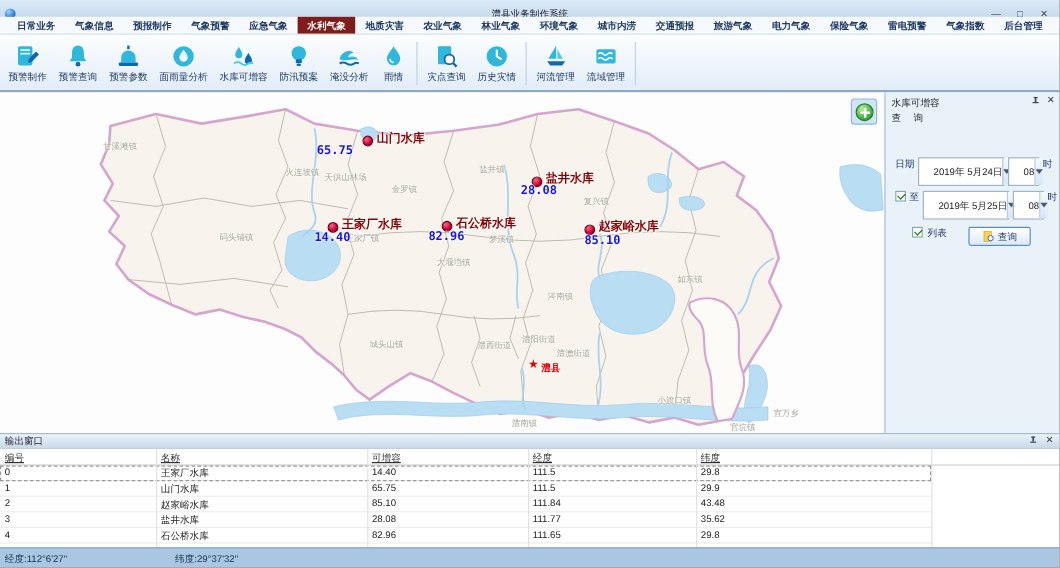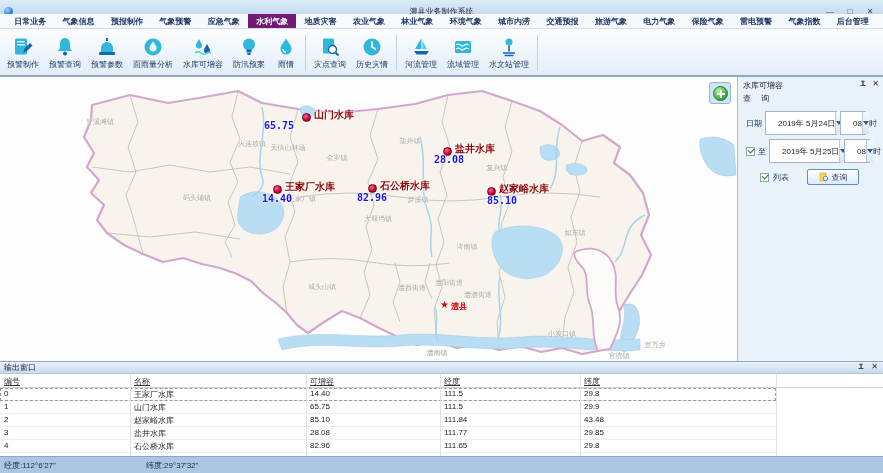--- a/index.html
+++ b/index.html
@@ -16,21 +16,21 @@
   .title-text{position:absolute;left:0;right:0;text-align:center;font-size:8px;color:#223;}
   .win-controls{margin-left:auto;display:flex;gap:6px;padding-right:6px;z-index:2;}
   .win-btn{width:14px;height:11px;display:flex;align-items:center;justify-content:center;
     color:#445;font-size:8px;line-height:1;cursor:default;}
 
   
   .menubar{position:absolute;left:0;top:14px;width:883px;height:15px;background:#f6f9fd;
     border-bottom:1px solid #d2deec;display:flex;align-items:stretch;padding:0 6px;}
   .tab{flex:1;display:flex;align-items:center;justify-content:center;font-size:8px;
     color:#1f3864;white-space:nowrap;cursor:default;font-weight:bold;}
-  .tab.active{background:#701a75;color:#fff;}
+  .tab.active{background:#7f1d1d;color:#fff;}
 
   
   .toolbar{position:absolute;left:0;top:29px;width:883px;height:48px;
     background:linear-gradient(#fcfeff,#e2edf8);border-bottom:2px solid #8fa9c4;
     display:flex;align-items:stretch;padding:2px 2px 0 2px;}
   .tbtn{display:flex;flex-direction:column;align-items:center;justify-content:center;
     padding:1px 5px;gap:1px;cursor:default;}
   .tbtn svg{width:22px;height:22px;}
   .tbtn .tlabel{font-size:8px;color:#1f3864;white-space:nowrap;}
   .tsep{width:1px;background:#c2d2e2;margin:4px 3px;}
@@ -58,21 +58,21 @@
   .add-circle::after{left:6.5px;top:3px;width:2px;height:8px;}
 
   
   .rpanel{position:absolute;left:737px;top:77px;width:146px;height:284px;background:#e9f1f9;
     border-left:1px solid #a9bed6;font-size:8px;}
   .rpanel-head{position:relative;padding:3px 5px 0 5px;color:#223;}
   .rpanel-title{font-size:8px;}
   .rpanel-sub{font-size:8px;margin-top:2px;letter-spacing:4px;}
   .rpanel-icons{position:absolute;right:4px;top:3px;display:flex;gap:5px;align-items:center;}
   .rp-close{font-size:8px;color:#334;line-height:1;}
-  .rp-row{position:absolute;left:8px;display:flex;align-items:center;gap:3px;}
+  .rp-row{position:absolute;left:8px;display:flex;gap:3px;margin-top:20px;}
   .combo{display:flex;align-items:center;background:#fff;border:1px solid #9fb4cc;height:24px;
     font-size:8px;padding:0 0 0 12px;color:#222;white-space:nowrap;}
   .combo .arrow{margin-left:auto;width:10px;height:100%;background:linear-gradient(#f4f9ff,#d7e6f5);
     border-left:1px solid #b9cce0;display:flex;align-items:center;justify-content:center;}
   .combo .arrow i{width:0;height:0;border-left:3px solid transparent;border-right:3px solid transparent;
     border-top:4px solid #3b5a7a;}
   .cb{width:9px;height:9px;background:#fff;border:1px solid #8aa;display:inline-flex;
     align-items:center;justify-content:center;flex:none;}
   .cb.checked::after{content:"";width:5px;height:2.5px;border-left:1.5px solid #1a7a1a;
     border-bottom:1.5px solid #1a7a1a;transform:rotate(-45deg);margin-top:-2px;}
@@ -180,20 +180,27 @@
     <div class="tbtn">
       <svg viewBox="0 0 22 22">
           <circle cx="11" cy="8.5" r="6" fill="#2fb7dc"></circle>
           <rect x="8.5" y="13.5" width="5" height="3" fill="#1266b3"></rect>
           <rect x="9.2" y="17" width="3.6" height="2" rx="1" fill="#1266b3"></rect>
         </svg>
       <span class="tlabel">防汛预案</span>
     </div>
     <div class="tbtn">
       <svg viewBox="0 0 22 22">
+          <path d="M3 13 C5 6 12 5 15 8 C12 8 10 10 10.5 12 C13 10.5 17 11 18.5 14 C14 12.5 6 16 3 13 Z" fill="#2fb7dc"></path>
+          <path d="M3 17 q3 -2 6 0 q3 2 6 0 q2 -1.4 4 0" stroke="#1266b3" stroke-width="1.6" fill="none"></path>
+        </svg>
+      <span class="tlabel">淹没分析</span>
+    </div>
+    <div class="tbtn">
+      <svg viewBox="0 0 22 22">
           <path d="M11 2.5 C8.5 7 5.5 9 5.5 13 a5.5 5.5 0 0 0 11 0 C16.5 9 13.5 7 11 2.5 Z" fill="#2fb7dc"></path>
           <path d="M8 13 a3 3 0 0 0 3 3" stroke="#fff" stroke-width="1.3" fill="none"></path>
         </svg>
       <span class="tlabel">雨情</span>
     </div>
     <div class="tsep"></div>
     <div class="tbtn">
       <svg viewBox="0 0 22 22">
           <rect x="4" y="2.5" width="11" height="15" rx="1" fill="#2fb7dc"></rect>
           <circle cx="13.5" cy="13.5" r="4" fill="#fff" stroke="#1266b3" stroke-width="1.5"></circle>
@@ -216,28 +223,20 @@
           <path d="M4 15 L19 15 L16.5 18.5 L6.5 18.5 Z" fill="#1266b3"></path>
         </svg>
       <span class="tlabel">河流管理</span>
     </div>
     <div class="tbtn">
       <svg viewBox="0 0 22 22">
           <rect x="3" y="5" width="16" height="12" rx="1.5" fill="#2fb7dc"></rect>
           <path d="M4.5 9 q2 -1.8 4 0 q2 1.8 4 0 q2 -1.8 4 0 M4.5 13 q2 -1.8 4 0 q2 1.8 4 0 q2 -1.8 4 0" stroke="#fff" stroke-width="1.3" fill="none"></path>
         </svg>
       <span class="tlabel">流域管理</span>
-    </div>
-    <div class="tbtn">
-      <svg viewBox="0 0 22 22">
-          <circle cx="11" cy="6" r="3.5" fill="#2fb7dc"></circle>
-          <rect x="10.2" y="9.5" width="1.6" height="6" fill="#1266b3"></rect>
-          <path d="M5 17 h12 M6.5 19.5 h9" stroke="#1266b3" stroke-width="1.4"></path>
-        </svg>
-      <span class="tlabel">水文站管理</span>
     </div>
     <div class="tsep"></div>
   </div>
 
   <div class="map">
     <svg class="canvas" width="737" height="284" viewBox="0 0 737 284">
 
       <path fill="#f8f4ed" stroke="#d4a6ce" stroke-width="2.2" stroke-linejoin="round" d="M92,28 L130,18 L168,26 L205,20 L238,14 L262,26 L298,32 L338,36 L378,32 L415,27 L448,18 L482,14 L512,24 L540,34 L562,48 L582,64 L603,58 L620,70 L614,86 L630,98 L643,116 L649,138 L641,158 L651,178 L642,198 L629,218 L617,238 L606,256 L598,274 L582,277 L562,271 L541,275 L520,269 L499,273 L478,267 L457,271 L437,264 L417,268 L398,260 L379,251 L360,241 L342,234 L324,245 L308,256 L297,248 L287,236 L276,226 L263,216 L251,204 L237,197 L220,191 L202,187 L183,181 L163,185 L143,177 L124,168 L107,156 L97,143 L104,128 L91,116 L99,103 L87,90 L94,76 L84,60 L91,43 Z"></path>
 
       <g stroke="#b3b1a5" stroke-width="0.7" fill="none">
@@ -429,21 +428,21 @@
       <span class="c1">赵家峪水库</span>
       <span class="c2">85.10</span>
       <span class="c3">111.84</span>
       <span class="c4">43.48</span>
     </div>
     <div class="trow" style="width:776px">
       <span class="c0">3</span>
       <span class="c1">盐井水库</span>
       <span class="c2">28.08</span>
       <span class="c3">111.77</span>
-      <span class="c4">29.85</span>
+      <span class="c4">35.62</span>
     </div>
     <div class="trow" style="width:776px">
       <span class="c0">4</span>
       <span class="c1">石公桥水库</span>
       <span class="c2">82.96</span>
       <span class="c3">111.65</span>
       <span class="c4">29.8</span>
     </div>
     <div class="trow" style="width:776px"></div>
     <div class="trow" style="width:776px"></div>

